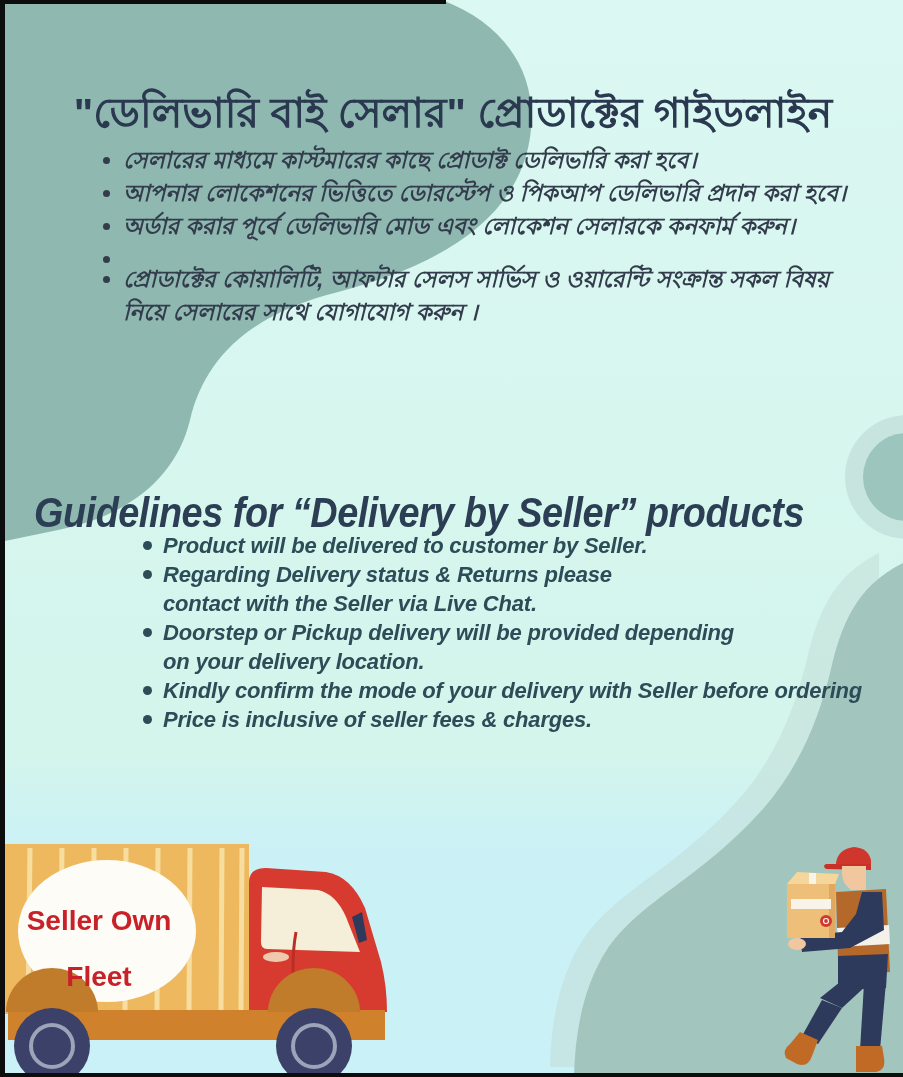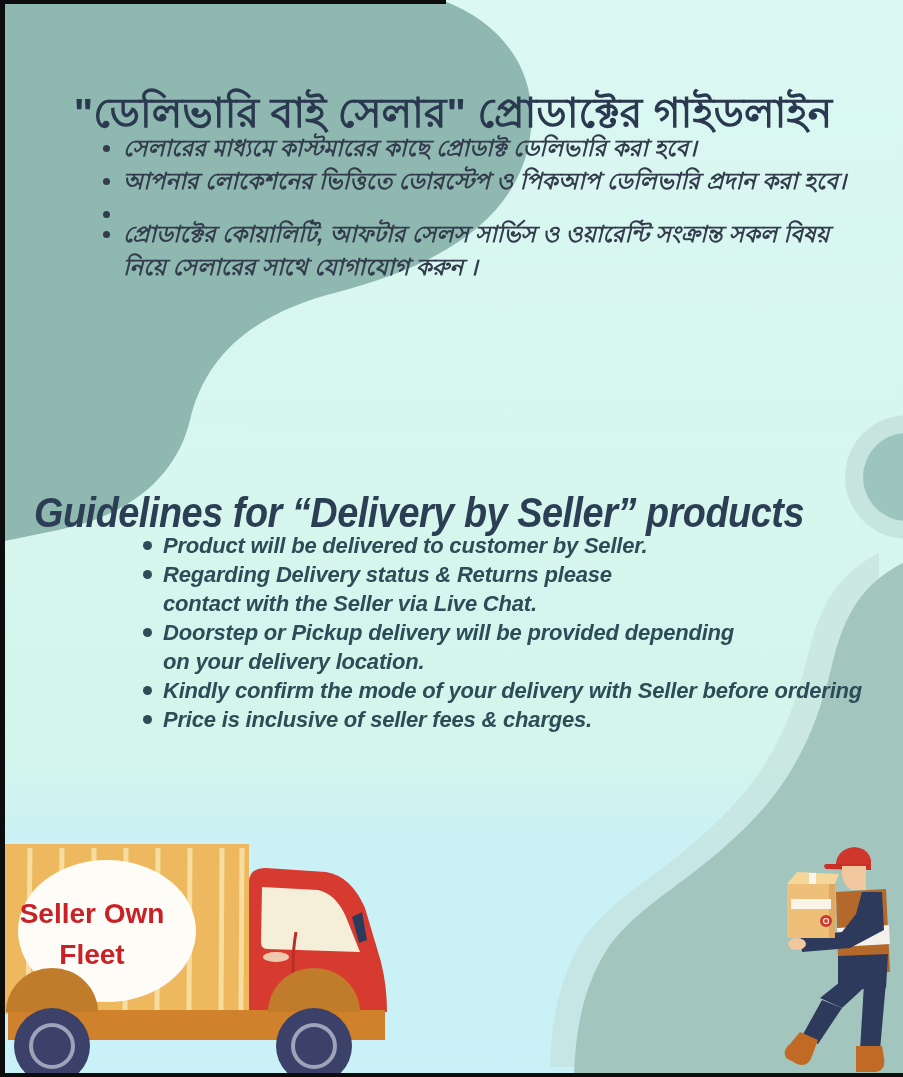--- a/index.html
+++ b/index.html
@@ -14,43 +14,43 @@
   .edge-top{left:0;top:0;width:446px;height:4px;background:#0d0d0d;}
   .edge-bottom{left:0;bottom:0;width:903px;height:4px;background:#0d0d0d;}
 
   .bg-svg{left:0;top:0;width:903px;height:1077px;}
 
   .bn-title{
     top:56px;left:12px;width:882px;text-align:center;
     font-size:41px;line-height:60px;font-weight:700;color:#2b3950;
     white-space:pre-line;
   }
-  .bn-list{left:103px;top:132px;width:790px;list-style:none;margin:0;padding:0;}
+  .bn-list{left:103px;top:144px;width:790px;list-style:none;margin:0;padding:0;}
   .bn-list li{display:flex;gap:13px;align-items:flex-start;}
   .bn-list .dot{flex:none;width:7px;height:7px;border-radius:50%;background:#333c4c;margin-top:13px;}
   .bn-list .txt{
     font-size:23px;line-height:33px;font-weight:600;font-style:italic;
     color:#333c4c;white-space:pre-line;
   }
   .en-title{
     top:454px;left:34px;
     font-size:42px;font-weight:700;font-style:italic;color:#2c3e54;
     letter-spacing:-0.5px;white-space:nowrap;
     transform:scaleX(0.9);transform-origin:left top;
   }
   .en-list{left:143px;top:531px;width:770px;list-style:none;margin:0;padding:0;}
   .en-list li{display:flex;gap:11px;align-items:flex-start;}
   .en-list .dot{flex:none;width:9px;height:9px;border-radius:50%;background:#2c4c58;margin-top:10px;}
   .en-list .txt{
     font-size:22px;line-height:29px;font-weight:700;font-style:italic;
     color:#2c4c58;white-space:pre-line;letter-spacing:-0.2px;
   }
   .fleet-label{
-    left:1px;top:893px;width:182px;text-align:center;
-    font-size:28px;line-height:41px;font-weight:700;color:#c92128;
+    left:8px;top:893px;width:182px;text-align:center;
+    font-size:28px;line-height:56px;font-weight:700;color:#c92128;
     white-space:pre-line;letter-spacing:0;
   }
 </style>
 </head>
 <body>
 
 <svg class="abs bg-svg" viewBox="0 0 903 1077" aria-hidden="true">
 
   <path d="M0,0 H442 C515,28 542,86 528,148 C510,226 430,268 338,292 C258,312 206,352 190,420 C176,478 128,516 58,530 L0,542 Z" fill="#8eb8b0"></path>
 
@@ -123,20 +123,24 @@
   <li>
       <span class="dot"></span>
       <span class="txt">সেলারের মাধ্যমে কাস্টমারের কাছে প্রোডাক্ট ডেলিভারি করা হবে।</span>
     </li>
   <li>
       <span class="dot"></span>
       <span class="txt">আপনার লোকেশনের ভিত্তিতে ডোরস্টেপ ও পিকআপ ডেলিভারি প্রদান করা হবে।</span>
     </li>
   <li>
       <span class="dot"></span>
+      <span class="txt">অর্ডার করার পূর্বে ডেলিভারি মোড এবং লোকেশন সেলারকে কনফার্ম করুন।</span>
+    </li>
+  <li>
+      <span class="dot"></span>
     </li>
   <li>
       <span class="dot"></span>
       <span class="txt">প্রোডাক্টের কোয়ালিটি, আফটার সেলস সার্ভিস ও ওয়ারেন্টি সংক্রান্ত সকল বিষয়
 নিয়ে সেলারের সাথে যোগাযোগ করুন ।</span>
     </li>
 </ul>
 
 <h2 class="abs en-title">Guidelines for “Delivery by Seller” products</h2>
 

